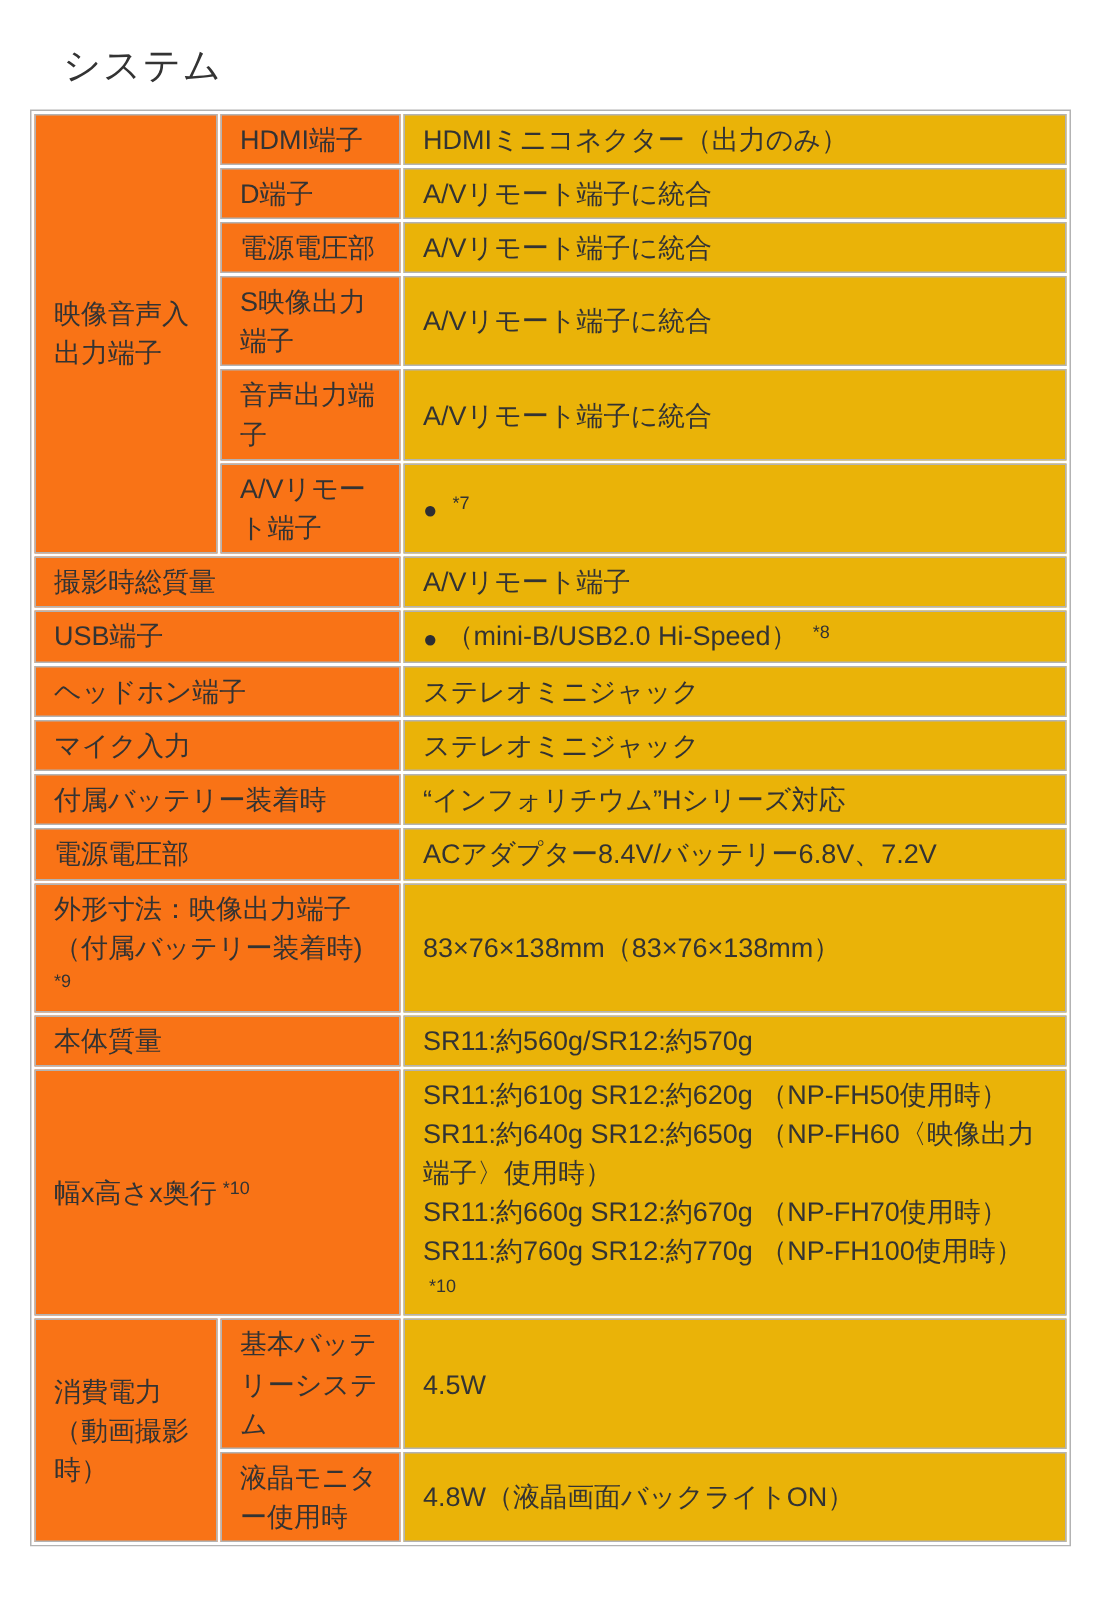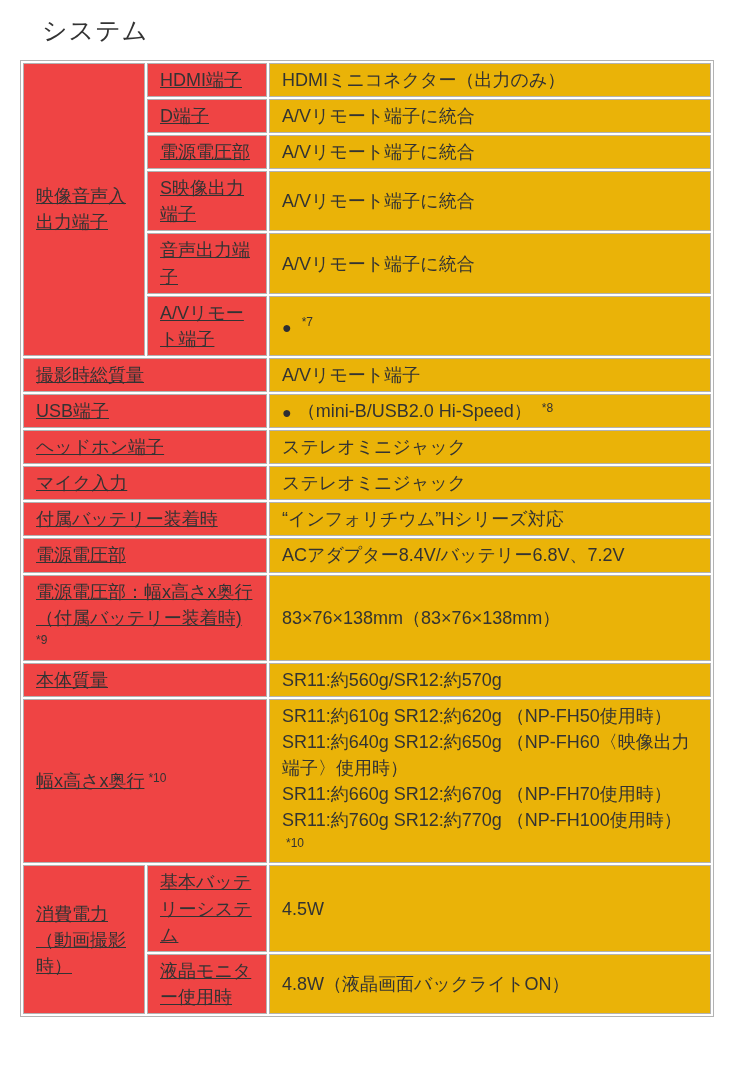--- a/index.html
+++ b/index.html
@@ -2,21 +2,21 @@
 <html lang="ja"><head>
 <meta charset="utf-8">
 <style>
   html,body{margin:0;padding:0;background:#ffffff;}
   body{
     width:734px;
     font-family:"Liberation Sans","DejaVu Sans",sans-serif;
     color:#333333;
     -webkit-font-smoothing:antialiased;
   }
-  .page{width:734px;box-sizing:border-box;padding-top:8px;}
+  .page{width:734px;box-sizing:border-box;padding-top:8px;margin-top:13px;}
   .section-title{
     font-size:25px;
     font-weight:500;
     color:#333333;
     margin:6px 0 13px 42px;
     letter-spacing:1px;
   }
   table.spec{
     margin-left:20px;
     width:694px;
@@ -28,21 +28,21 @@
   }
   table.spec td{
     border:1px solid #b3b3b3;
     padding:3px 12px;
     font-size:18px;
     line-height:1.45;
     vertical-align:middle;
     word-break:break-word;
     overflow-wrap:break-word;
   }
-  td.lbl{background:#ef4444;text-decoration:underline;}
+  td.lbl{background:#f97316;}
   td.val{background:#eab308;}
   .fn{
     display:inline-block;
     font-size:12px;
     line-height:0;
     position:relative;
     top:-0.45em;
   }
   .fn.after{margin-left:10px;}
   .fn.tight{margin-left:4px;}
@@ -119,21 +119,21 @@
       <tr>
         <td class="lbl" colspan="2">付属バッテリー装着時</td>
         <td class="val">“インフォリチウム”Hシリーズ対応</td>
       </tr>
       <tr>
         <td class="lbl" colspan="2">電源電圧部</td>
         <td class="val">ACアダプター8.4V/バッテリー6.8V、7.2V</td>
       </tr>
       <tr>
         <td class="lbl" colspan="2">
-          <span class="vline">電源電圧部：幅x高さx奥行</span>
+          <span class="vline">外形寸法：映像出力端子</span>
           <span class="vline">（付属バッテリー装着時)</span>
           <span class="fn">*9</span>
         </td>
         <td class="val">83×76×138mm（83×76×138mm）</td>
       </tr>
       <tr>
         <td class="lbl" colspan="2">本体質量</td>
         <td class="val">SR11:約560g/SR12:約570g</td>
       </tr>
       <tr>

